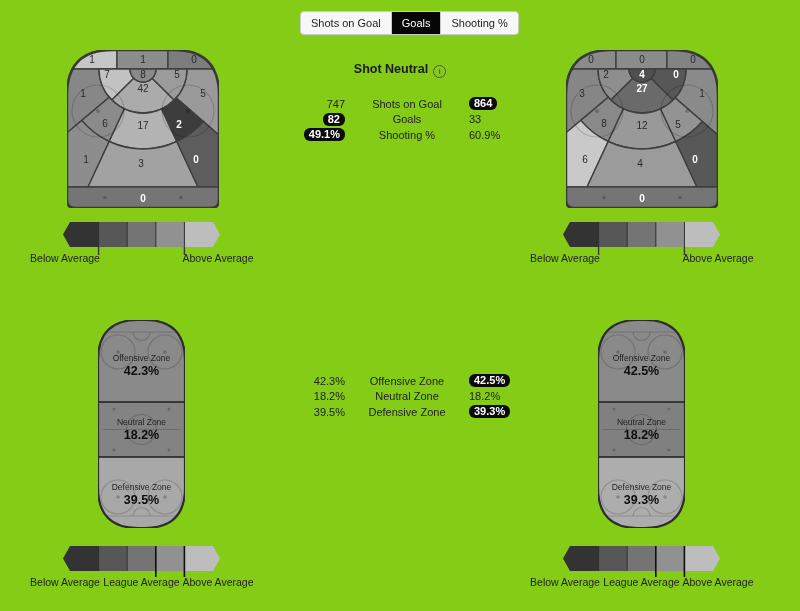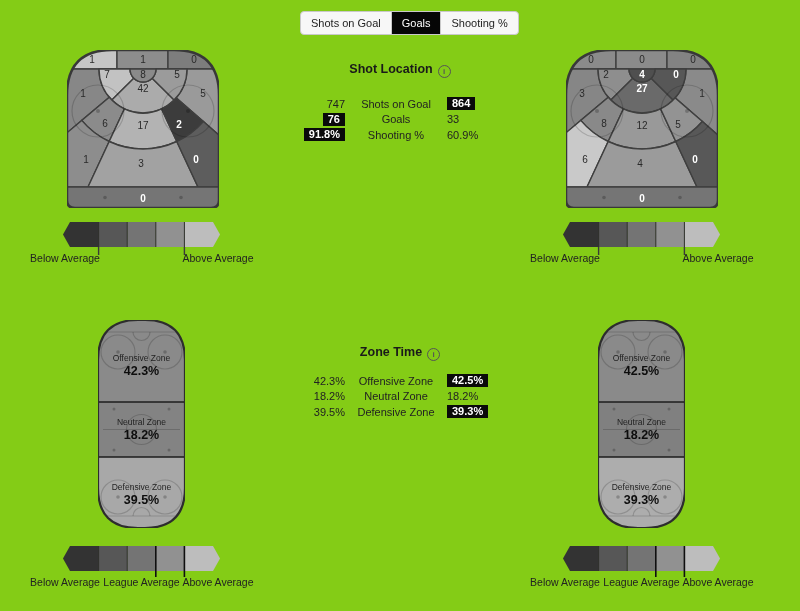--- a/index.html
+++ b/index.html
@@ -13,26 +13,26 @@
   .tab + .tab { border-left:1px solid #c9c9c9; }
   .tab.active { background:#060606; color:#fff; }
 
   
   .title { position:absolute; width:220px; text-align:center; font-size:12.5px; font-weight:bold; color:#1a1a1a; }
   .info-icon { display:inline-block; width:11px; height:11px; border:1px solid #555; border-radius:50%;
                font-size:8px; font-weight:bold; color:#555; text-align:center; line-height:11px;
                vertical-align:-1px; margin-left:5px; }
 
   
-  .stats { position:absolute; display:grid; grid-template-columns:58px 92px 70px; column-gap:5px;
+  .stats { position:absolute; display:grid; grid-template-columns:58px 92px 70px; column-gap:16px;
            grid-auto-rows:15.5px; font-size:11px; color:#222; align-items:center; }
   .stats .c1 { text-align:right; }
   .stats .c2 { text-align:center; }
   .stats .c3 { text-align:left; }
-  .hl { background:#0a0a0a; color:#fff; font-weight:bold; padding:0 5px; border-radius:0;
+  .hl { background:#0a0a0a; color:#fff; font-weight:bold; padding:0 5px; border-radius:6px;
         display:inline-block; line-height:13px; }
 
   svg { position:absolute; }
   svg.legend { overflow:visible; }
 
   .zn  { font-size:10px; fill:#2a2a2a; text-anchor:middle; }
   .wt  { fill:#fff !important; font-weight:bold; }
   .ztn { font-size:8.5px; fill:#1f1f1f; text-anchor:middle; }
   .ztp { font-size:12.5px; font-weight:bold; fill:#0d0d0d; text-anchor:middle; }
   .lg  { font-size:10.5px; fill:#222; text-anchor:middle; }
@@ -51,31 +51,31 @@
 
 <div class="canvas">
 
   <div class="tabs">
     <div class="tab">Shots on Goal</div>
     <div class="tab active">Goals</div>
     <div class="tab">Shooting %</div>
   </div>
 
   <div class="title" style="left:290px; top:62px;">
-    <span>Shot Location</span><span class="info-icon">i</span>
+    <span>Shot Neutral</span><span class="info-icon">i</span>
   </div>
 
   <div class="stats" style="left:287px; top:96px;">
     <div class="c1">747</div>
     <div class="c2">Shots on Goal</div>
     <div class="c3"><span class="hl">864</span></div>
-    <div class="c1"><span class="hl">76</span></div>
+    <div class="c1"><span class="hl">82</span></div>
     <div class="c2">Goals</div>
     <div class="c3">33</div>
-    <div class="c1"><span class="hl">91.8%</span></div>
+    <div class="c1"><span class="hl">49.1%</span></div>
     <div class="c2">Shooting %</div>
     <div class="c3">60.9%</div>
   </div>
 
   <svg style="left:67px; top:50px;" width="152" height="158" viewBox="0 0 152 158">
     <defs>
         <clipPath id="rcL">
           <path d="M0 150 L0 45 Q0 0 45 0 L107 0 Q152 0 152 45 L152 150 Q152 158 144 158 L8 158 Q0 158 0 150 Z"></path>
         </clipPath>
       </defs>
@@ -216,23 +216,20 @@
         <line x1="121.4" y1="0" x2="121.4" y2="25"></line>
     </g>
     <g class="tick">
       <line x1="35.6" y1="25" x2="35.6" y2="33"></line>
         <line x1="121.4" y1="25" x2="121.4" y2="33"></line>
     </g>
     <text class="lg" x="2" y="40">Below Average</text>
     <text class="lg" x="155" y="40">Above Average</text>
   </svg>
 
-  <div class="title" style="left:290px; top:345px;">
-    <span>Zone Time</span><span class="info-icon">i</span>
-  </div>
 
   <div class="stats" style="left:287px; top:373px;">
     <div class="c1">42.3%</div>
     <div class="c2">Offensive Zone</div>
     <div class="c3"><span class="hl">42.5%</span></div>
     <div class="c1">18.2%</div>
     <div class="c2">Neutral Zone</div>
     <div class="c3">18.2%</div>
     <div class="c1">39.5%</div>
     <div class="c2">Defensive Zone</div>

